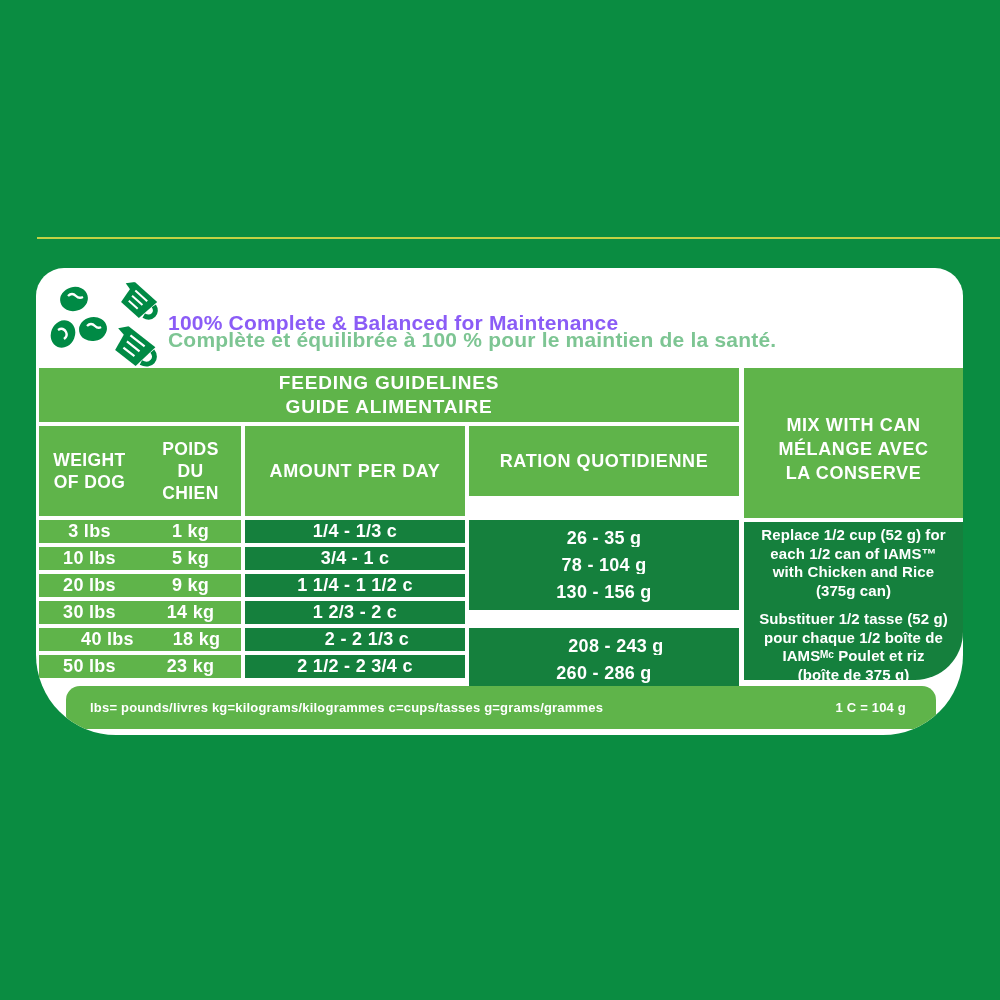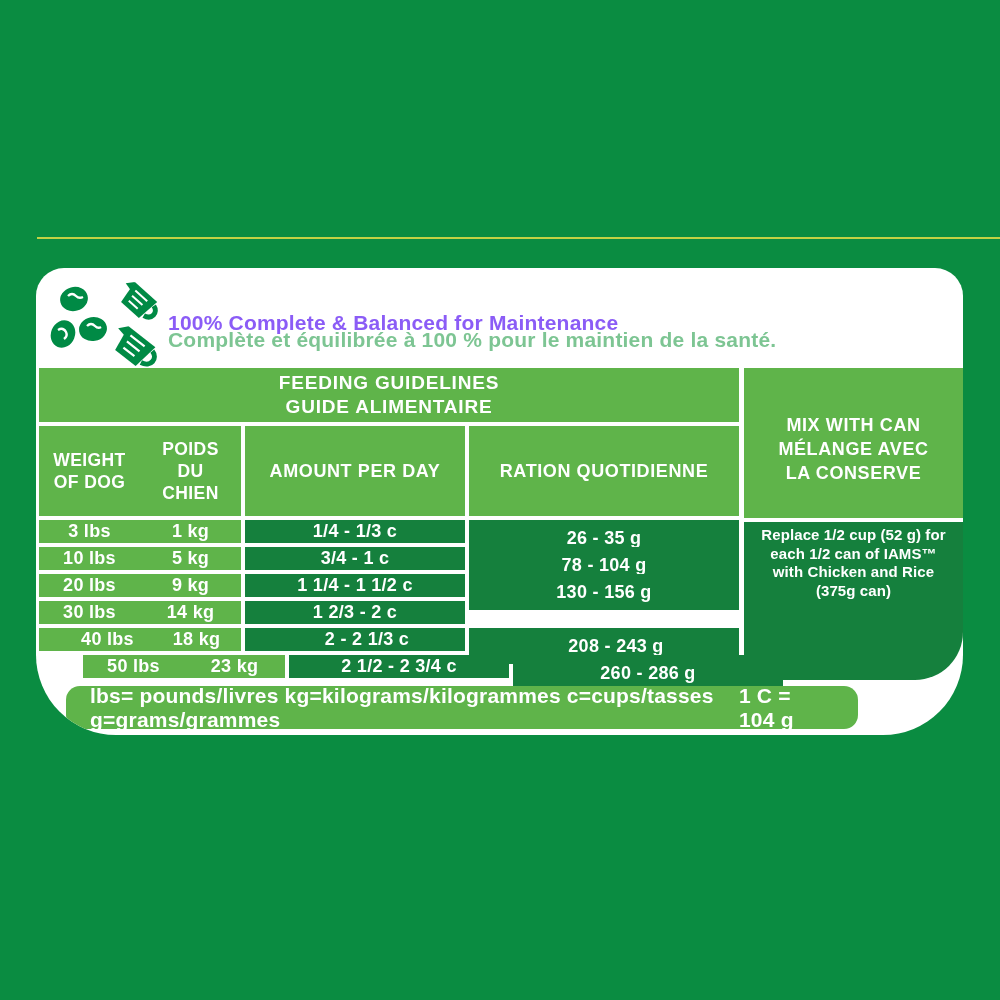--- a/index.html
+++ b/index.html
@@ -28,39 +28,39 @@
     text-align:center;box-sizing:border-box;
   }
   .lg{background:#5fb44a;}
   .dg{background:#15803d;}
   .t-title{left:3px;top:100px;width:700px;height:54px;flex-direction:column;
     font-size:19px;line-height:24px;letter-spacing:.8px;}
   .h-weight{left:3px;top:158px;width:202px;height:90px;}
   .h-weight .half{width:50%;display:flex;justify-content:center;}
   .h-weight .wrap{width:84px;font-size:17.5px;line-height:22px;letter-spacing:.4px;}
   .h-amount{left:209px;top:158px;width:220px;height:90px;font-size:18px;letter-spacing:.6px;}
-  .h-ration{left:433px;top:158px;width:270px;height:90px;font-size:18px;letter-spacing:.6px;}
+  .h-ration{left:433px;top:158px;width:270px;height:70px;font-size:18px;letter-spacing:.6px;}
   .h-mix{left:708px;top:100px;width:219px;height:150px;flex-direction:column;
     font-size:18px;line-height:24px;letter-spacing:.6px;padding-top:12px;}
   .mix-body{left:708px;top:254px;width:219px;height:158px;border-radius:0 0 48px 0;
     flex-direction:column;justify-content:flex-start;padding-top:4px;
     font-size:15px;line-height:18.5px;letter-spacing:.1px;}
   .mix-body .note{display:block;}
   .mix-body .note + .note{margin-top:10px;}
   .mix-body .ln{display:block;}
   .row-weight{left:3px;width:202px;height:23px;}
   .row-weight .half{width:50%;text-align:center;}
   .row-amount{left:209px;width:220px;height:23px;}
   .row-ration{left:433px;width:270px;height:36px;}
   .drow{font-size:18px;letter-spacing:.3px;}
-  .r0{top:252px;} .r1{top:279px;} .r2{top:306px;} .r3{top:333px;} .r4{top:360px;padding-left:24px;} .r5{top:387px;margin-left:44px;}
+  .r0{top:252px;} .r1{top:279px;} .r2{top:306px;} .r3{top:333px;} .r4{top:360px;padding-left:24px;} .r5{top:387px;}
   .footer{
-    position:absolute;left:30px;top:418px;width:792px;height:43px;border-radius:14px;
+    position:absolute;left:30px;top:418px;width:870px;height:43px;border-radius:14px;
     background:#5fb44a;color:#fff;display:flex;align-items:center;justify-content:space-between;
-    box-sizing:border-box;padding:0 30px 0 24px;font-size:21px;letter-spacing:.2px;
+    box-sizing:border-box;padding:0 30px 0 24px;font-size:13px;letter-spacing:.2px;
   }
 </style>
 </head>
 <body>
 
 <div class="topline"></div>
 
 <div class="card">
 
   <svg class="icons" viewBox="0 0 116 94">
@@ -111,20 +111,26 @@
     <span>LA CONSERVE</span>
   </div>
 
   <div class="cell dg mix-body">
     <span class="note">
       <span class="ln">Replace 1/2 cup (52 g) for</span>
       <span class="ln">each 1/2 can of IAMS™</span>
       <span class="ln">with Chicken and Rice</span>
       <span class="ln">(375g can)</span>
     </span>
+    <span class="note">
+      <span class="ln">Substituer 1/2 tasse (52 g)</span>
+      <span class="ln">pour chaque 1/2 boîte de</span>
+      <span class="ln">IAMSᴹᶜ Poulet et riz</span>
+      <span class="ln">(boîte de 375 g)</span>
+    </span>
   </div>
 
   <div class="cell lg drow row-weight r0">
       <span class="half">3 lbs</span>
       <span class="half">1 kg</span>
     </div>
   <div class="cell dg drow row-amount r0">1/4 - 1/3 c</div>
   <div class="cell dg drow row-ration r0">26 - 35 g</div>
 
   <div class="cell lg drow row-weight r1">

